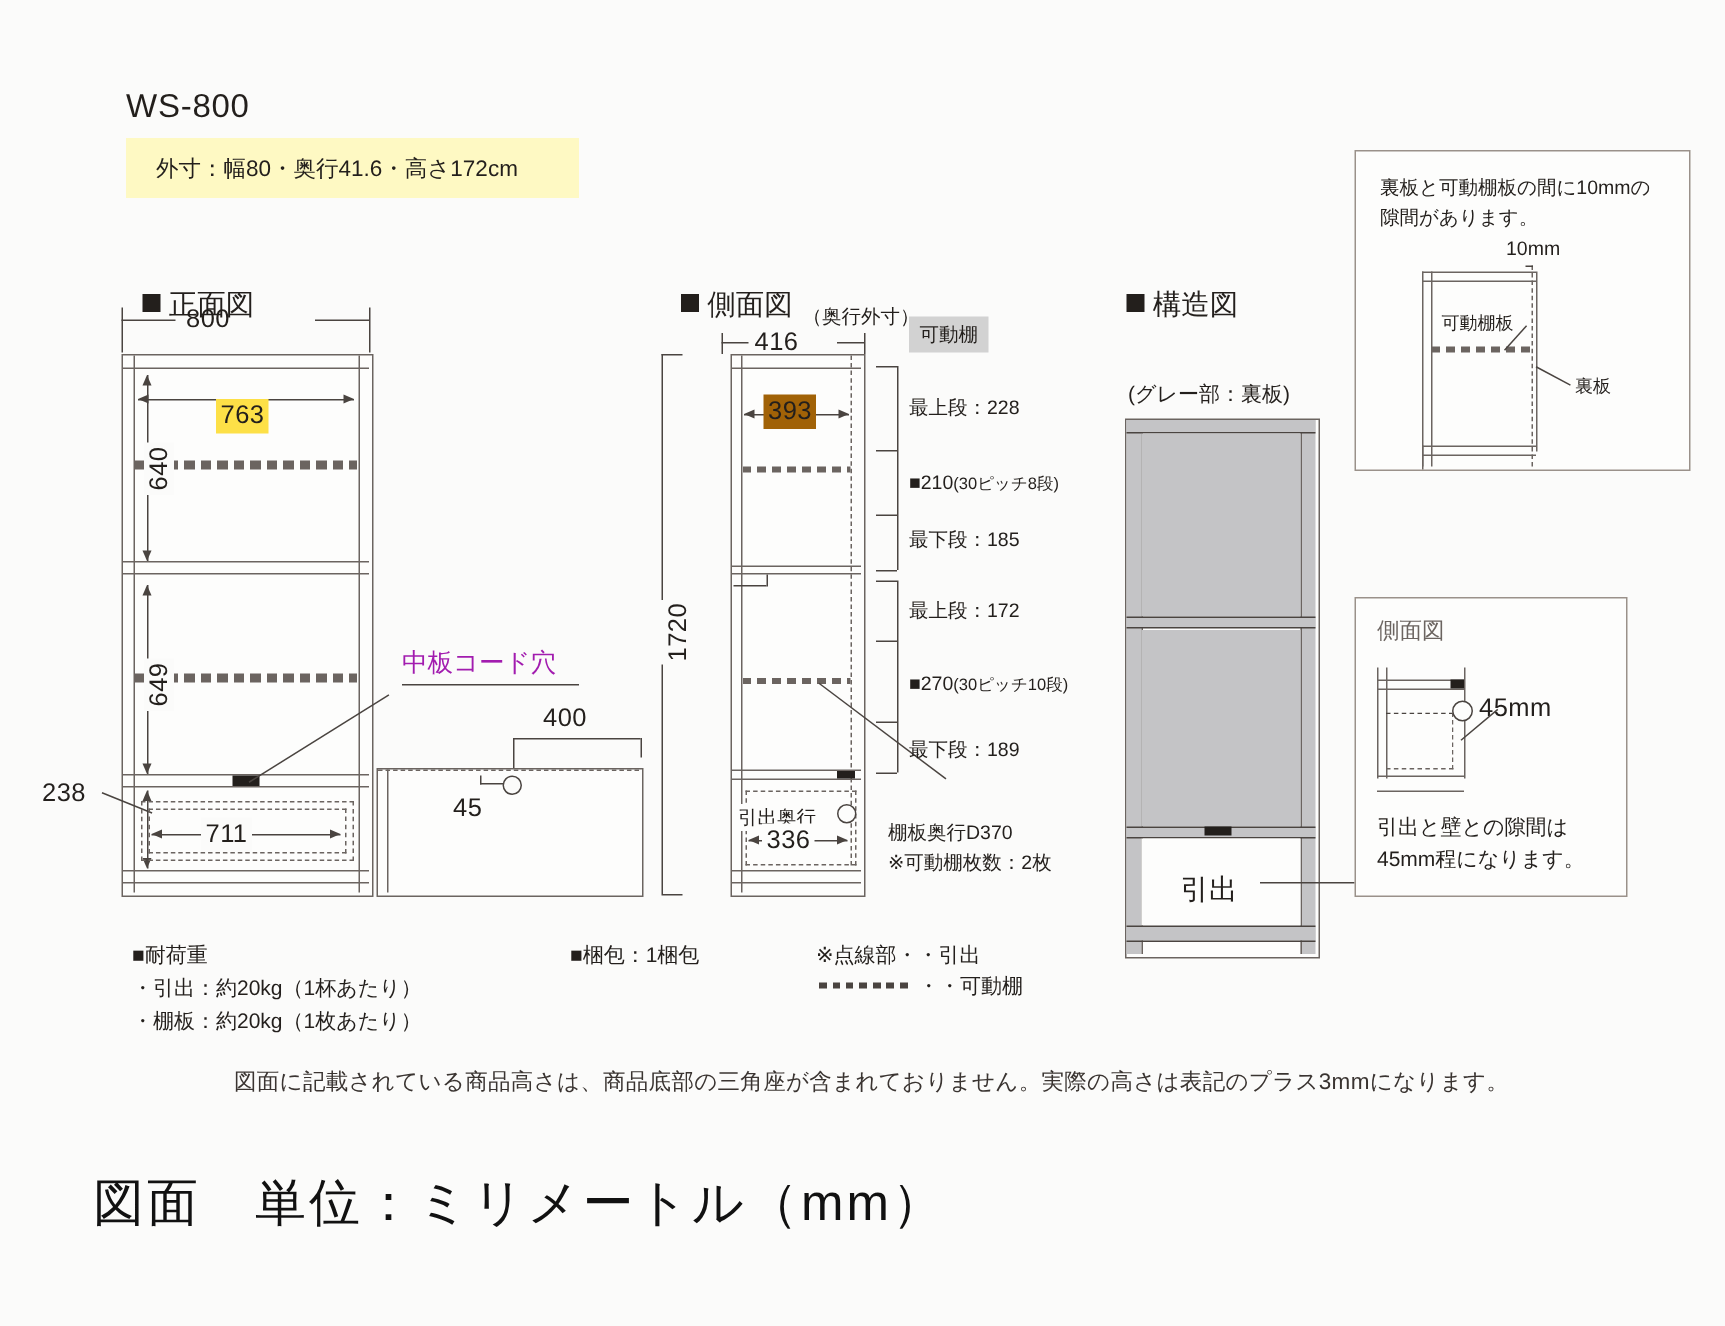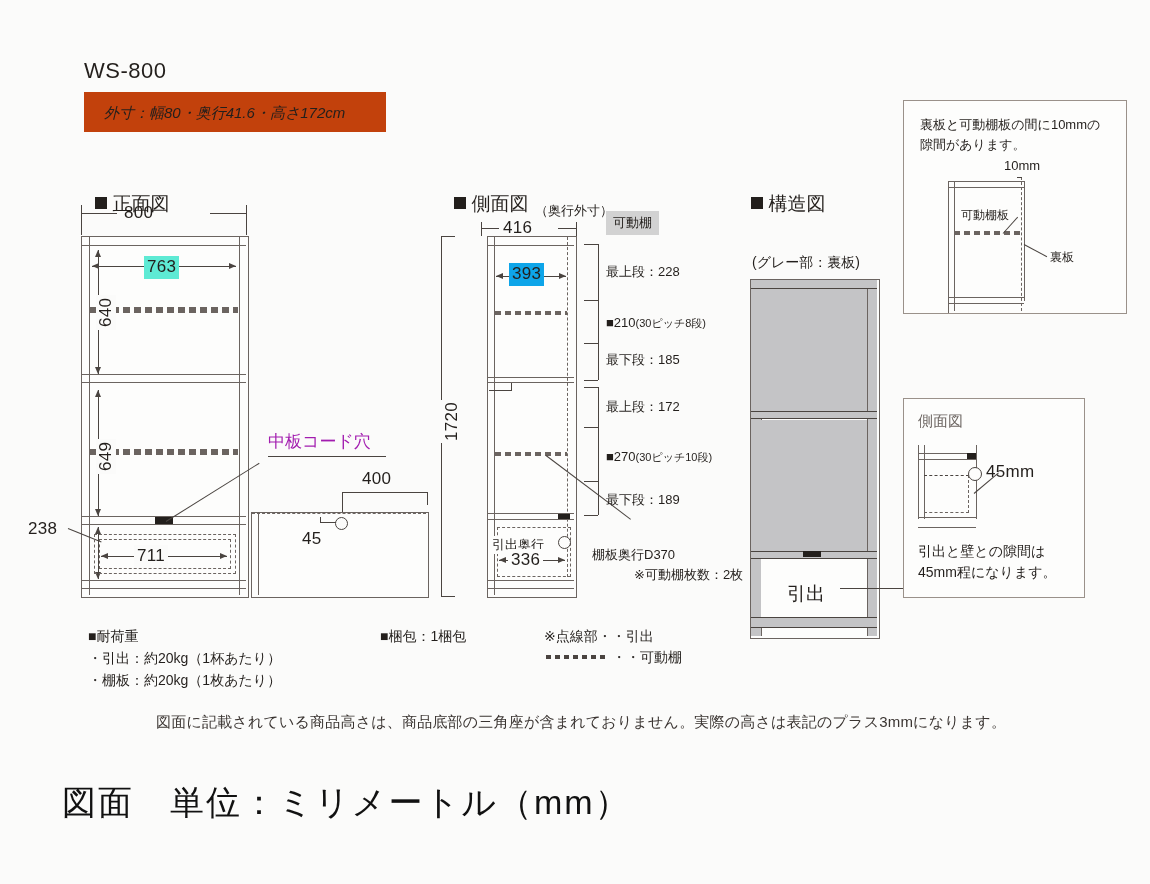--- a/index.html
+++ b/index.html
@@ -10,21 +10,21 @@
     color:#2b2622;
     position:relative;
     overflow:hidden;
     -webkit-font-smoothing:antialiased;
   }
   .abs{position:absolute;}
   .txt{white-space:pre;line-height:1.35;}
 
   
   #model-title{left:84px;top:56px;font-size:22px;letter-spacing:.5px;color:#231f1c;}
-  #spec-bar{left:84px;top:92px;width:302px;height:40px;background:#c2410c;font-style:italic;}
+  #spec-bar{left:84px;top:92px;width:302px;height:40px;background:#fef9c3;}
   #spec-bar span{position:absolute;left:20px;top:11px;font-size:15px;color:#231f1c;}
 
   .sec-head{font-size:19px;color:#231f1c;}
   .sec-head .sq{display:inline-block;width:12px;height:12px;background:#231f1c;margin-right:6px;vertical-align:1px;}
 
   
   .ln{position:absolute;background:#4a4440;}
   .hl{height:1px;}
   .vl{width:1px;}
   .panel{position:absolute;border:1px solid #8a8078;background:#fdfdfc;}
@@ -112,21 +112,21 @@
   <div class="ln hl" style="left:82px;top:524px;width:164px;background:#6b6460;"></div>
   <div class="tick" style="left:155px;top:517px;width:18px;height:7px;"></div>
 
   <div class="ln hl" style="left:82px;top:580px;width:164px;background:#6b6460;"></div>
   <div class="ln hl" style="left:82px;top:588px;width:164px;background:#6b6460;"></div>
 
   <div class="shelf-dash" style="left:90px;top:307px;width:148px;"></div>
   <div class="shelf-dash" style="left:90px;top:449px;width:148px;"></div>
 
   <div class="arrow-h" style="left:92px;top:266px;width:144px;"></div>
-  <div class="abs dim txt" style="left:144px;top:256px;background:#5eead4;padding:0 3px;">763</div>
+  <div class="abs dim txt" style="left:144px;top:266px;background:#fde047;padding:0 3px;">763</div>
 
   <div class="arrow-v" style="left:98px;top:250px;height:124px;"></div>
   <div class="abs dim vtext" style="left:96px;top:330px;background:#fbfbfa;padding:0 3px;">640</div>
 
   <div class="arrow-v" style="left:98px;top:390px;height:126px;"></div>
   <div class="abs dim vtext" style="left:96px;top:474px;background:#fbfbfa;padding:0 3px;">649</div>
 
   <div class="arrow-v" style="left:98px;top:527px;height:52px;"></div>
   <div class="leader" style="left:68px;top:528px;width:36px;transform:rotate(22deg);"></div>
   <div class="abs dim txt" style="left:28px;top:518px;">238</div>
@@ -186,31 +186,31 @@
   <div class="ln hl" style="left:488px;top:580px;width:86px;background:#6b6460;"></div>
   <div class="ln hl" style="left:488px;top:588px;width:86px;background:#6b6460;"></div>
 
   <div class="ln hl" style="left:489px;top:390px;width:22px;"></div>
   <div class="ln vl" style="left:511px;top:383px;height:8px;"></div>
 
   <div class="shelf-dash thin" style="left:495px;top:311px;width:72px;"></div>
   <div class="shelf-dash thin" style="left:495px;top:452px;width:72px;"></div>
 
   <div class="arrow-h" style="left:496px;top:276px;width:70px;"></div>
-  <div class="abs dim txt" style="left:509px;top:263px;background:#0ea5e9;padding:0 3px;">393</div>
+  <div class="abs dim txt" style="left:509px;top:263px;background:#a16207;padding:0 3px;">393</div>
 
   <div class="dash-box" style="left:497px;top:527px;width:72px;height:48px;"></div>
   <div class="abs" style="left:558px;top:536px;width:11px;height:11px;border:1px solid #4a4440;border-radius:50%;background:#fdfdfc;"></div>
   <div class="abs dim-s txt" style="left:491px;top:536px;background:#fdfdfc;padding:0 1px;">引出奥行</div>
   <div class="arrow-h" style="left:499px;top:560px;width:66px;"></div>
   <div class="abs dim txt" style="left:508px;top:549px;background:#fdfdfc;padding:0 3px;">336</div>
 
   <div class="leader" style="left:546px;top:455px;width:106px;transform:rotate(37deg);"></div>
   <div class="abs dim-s txt" style="left:592px;top:546px;">棚板奥行D370</div>
-  <div class="abs dim-s txt" style="left:592px;top:566px;margin-left:42px;">※可動棚枚数：2枚</div>
+  <div class="abs dim-s txt" style="left:592px;top:566px;">※可動棚枚数：2枚</div>
 
   <div class="ln vl" style="left:598px;top:244px;height:136px;"></div>
   <div class="ln hl" style="left:584px;top:244px;width:14px;"></div>
   <div class="ln hl" style="left:584px;top:300px;width:14px;"></div>
   <div class="ln hl" style="left:584px;top:343px;width:14px;"></div>
   <div class="ln hl" style="left:584px;top:380px;width:14px;"></div>
   <div class="abs dim-s txt" style="left:606px;top:263px;">最上段：228</div>
   <div class="abs txt" style="left:606px;top:311px;"><span class="dim-s">■210</span><span class="dim-xs">(30ピッチ8段)</span></div>
   <div class="abs dim-s txt" style="left:606px;top:351px;">最下段：185</div>
 

